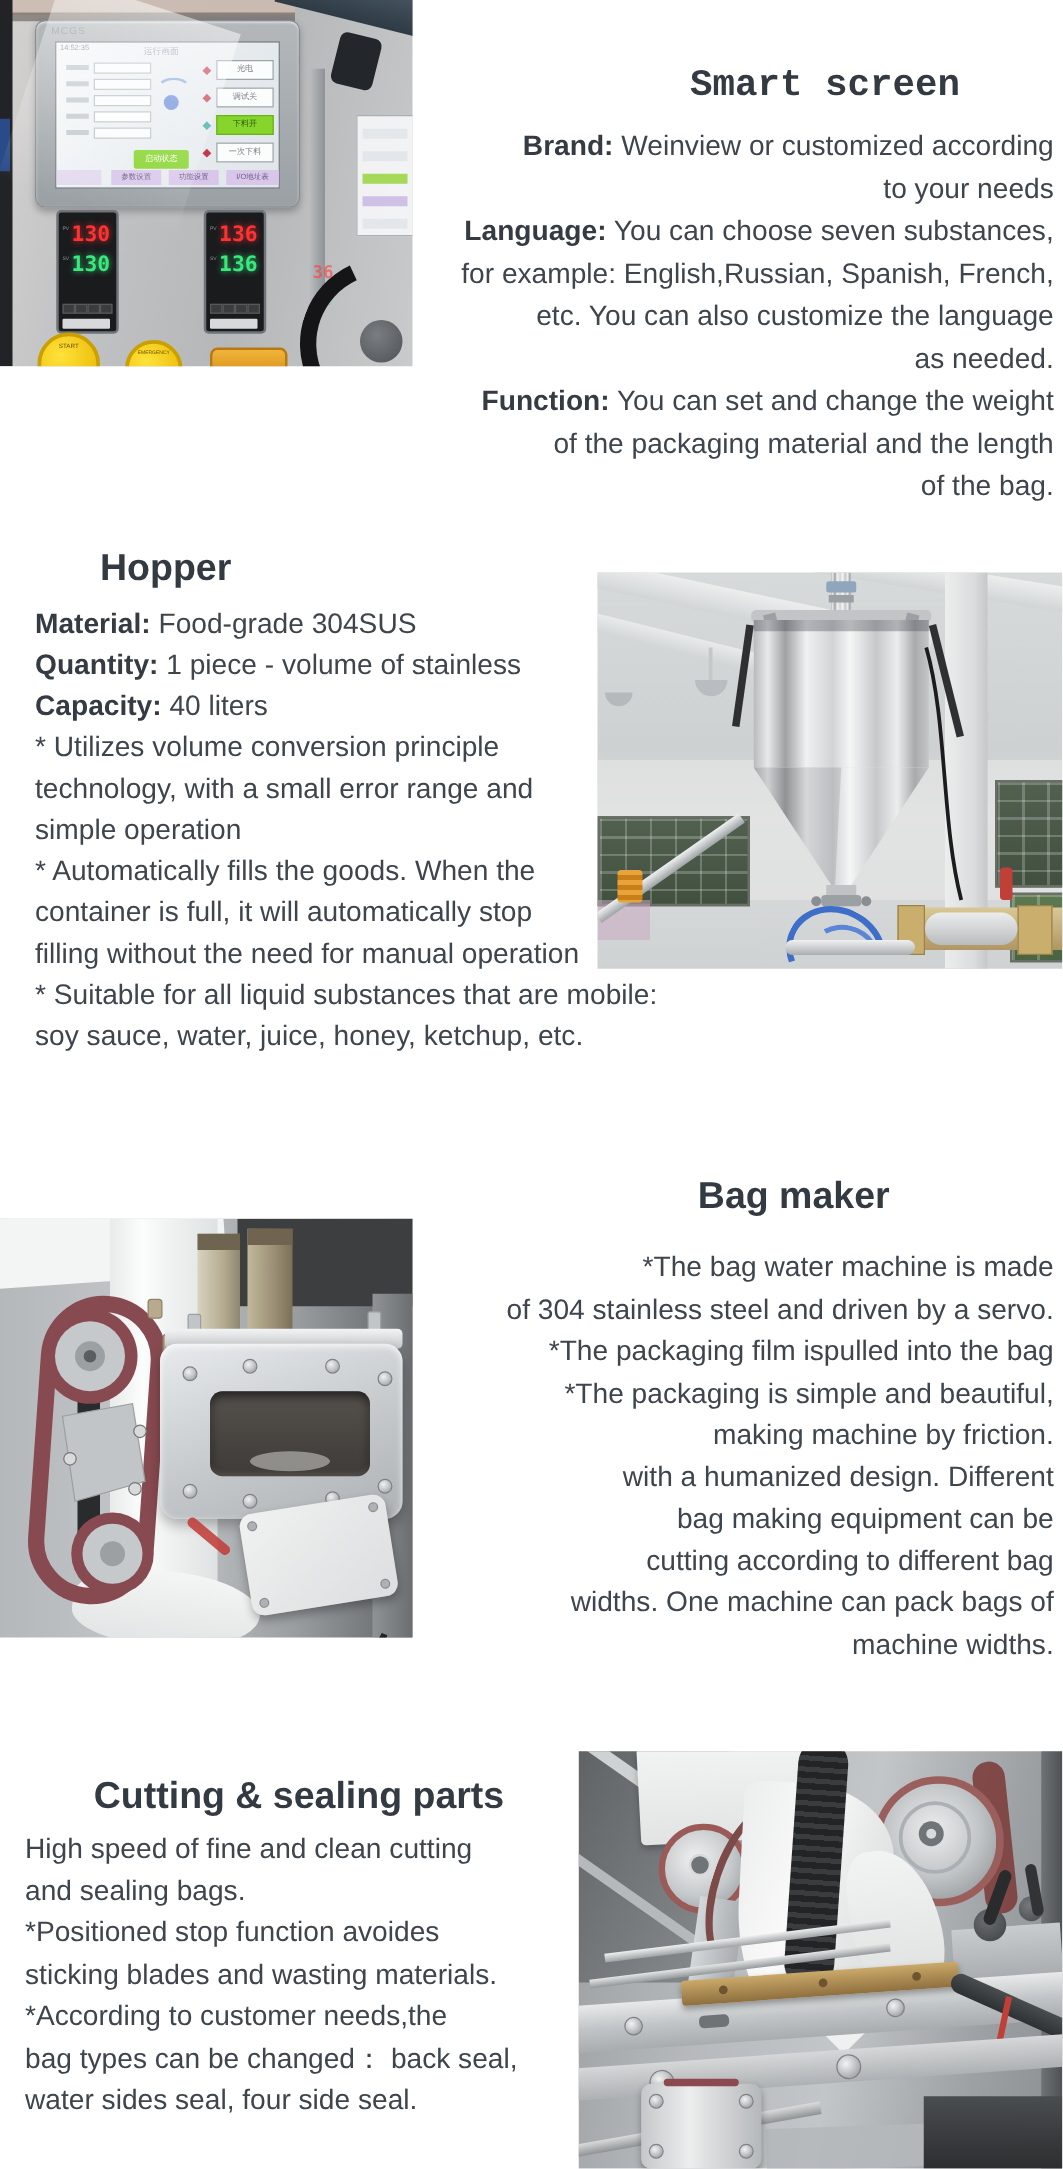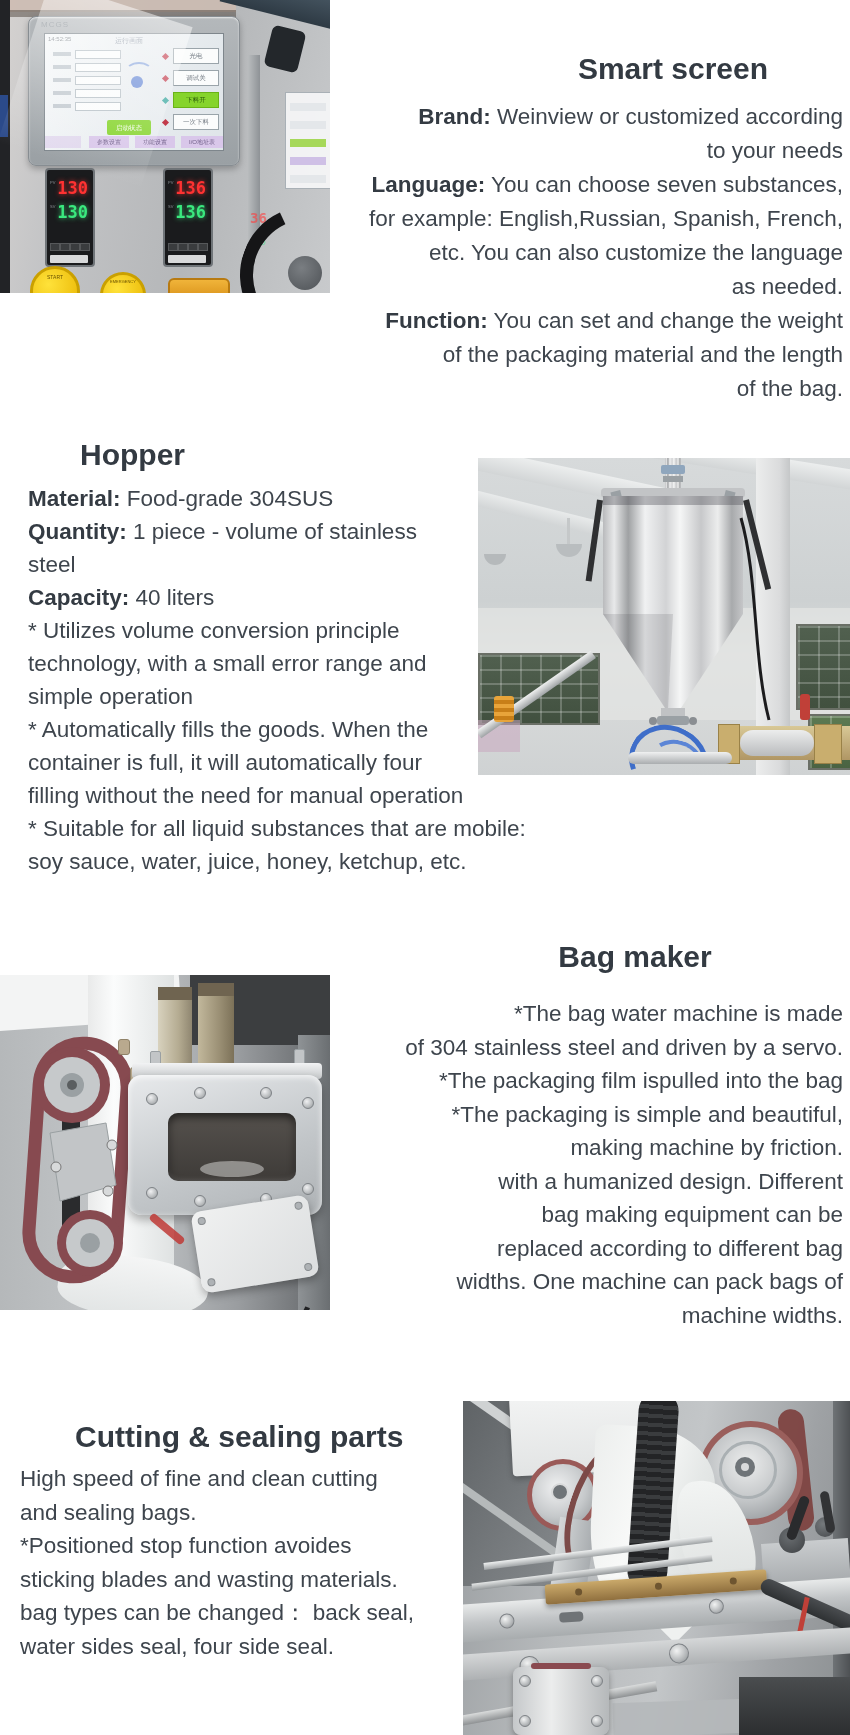--- a/index.html
+++ b/index.html
@@ -222,21 +222,21 @@
   #p4-cab1{left:330px;top:148px;width:92px;height:142px;border:8px solid transparent;
            border-right-color:#1e1f21;border-radius:50%;transform:rotate(10deg);}
   #p4-cab2{left:344px;top:188px;width:70px;height:120px;border:6px solid transparent;
            border-right-color:#2a2b2d;border-radius:50%;transform:rotate(2deg);}
 </style>
 </head>
 <body>
 
 <div id="page">
 
-  <div class="heading r" style="left:300px;top:52px;width:468px;">Smart screen</div>
+  <div class="heading r" style="left:300px;top:52px;width:468px;font-family:Liberation Mono, monospace;">Smart screen</div>
 
   <div class="para r" style="left:300px;top:100px;width:543px;line-height:34px;">
     <div class="ln"><b>Brand:</b><span> Weinview or customized according</span></div>
     <div class="ln"><span>to your needs</span></div>
     <div class="ln"><b>Language:</b><span> You can choose seven substances,</span></div>
     <div class="ln"><span>for example: English,Russian, Spanish, French,</span></div>
     <div class="ln"><span>etc. You can also customize the language</span></div>
     <div class="ln"><span>as needed.</span></div>
     <div class="ln"><b>Function:</b><span> You can set and change the weight</span></div>
     <div class="ln"><span>of the packaging material and the length</span></div>
@@ -324,27 +324,26 @@
     <div class="ybtn" id="yb1">START</div>
     <div class="ybtn" id="yb2">EMERGENCY</div>
     <div class="abs" id="yb3"></div>
   </div>
 
   <div class="heading" style="left:80px;top:438px;">Hopper</div>
 
   <div class="para" style="left:28px;top:482px;width:520px;line-height:33px;">
     <div class="ln"><b>Material:</b><span> Food-grade 304SUS</span></div>
     <div class="ln"><b>Quantity:</b><span> 1 piece - volume of stainless</span></div>
-    <div class="ln"><span>steel</span></div>
     <div class="ln"><b>Capacity:</b><span> 40 liters</span></div>
     <div class="ln"><span>* Utilizes volume conversion principle</span></div>
     <div class="ln"><span>technology, with a small error range and</span></div>
     <div class="ln"><span>simple operation</span></div>
     <div class="ln"><span>* Automatically fills the goods. When the</span></div>
-    <div class="ln"><span> container is full, it will automatically four</span></div>
+    <div class="ln"><span> container is full, it will automatically stop</span></div>
     <div class="ln"><span>filling without the need for manual operation</span></div>
     <div class="ln"><span>* Suitable for all liquid substances that are mobile:</span></div>
     <div class="ln"><span>soy sauce, water, juice, honey, ketchup, etc.</span></div>
   </div>
 
   <div class="photo" id="p2">
     <div class="beam" id="p2-beam1"></div>
     <div class="beam" id="p2-beam2"></div>
     <div class="beam" id="p2-beam3"></div>
     <div class="abs" id="p2-wall"></div>
@@ -407,21 +406,21 @@
   <div class="heading" style="left:420px;top:940px;width:430px;text-align:center;">Bag maker</div>
 
   <div class="para r" style="left:330px;top:997px;width:513px;line-height:33.5px;">
     <div class="ln"><span>*The bag water machine is made</span></div>
     <div class="ln"><span>of 304 stainless steel and driven by a servo.</span></div>
     <div class="ln"><span>*The packaging film ispulled into the bag</span></div>
     <div class="ln"><span>*The packaging is simple and beautiful,</span></div>
     <div class="ln"><span>making machine by friction.</span></div>
     <div class="ln"><span>with a humanized design. Different</span></div>
     <div class="ln"><span>bag making equipment can be</span></div>
-    <div class="ln"><span>replaced according to different bag</span></div>
+    <div class="ln"><span>cutting according to different bag</span></div>
     <div class="ln"><span>widths. One machine can pack bags of</span></div>
     <div class="ln"><span>machine widths.</span></div>
   </div>
 
   <div class="photo" id="p3">
     <div class="abs" id="p3-shelf"></div>
     <div class="abs" id="p3-darktop"></div>
     <div class="abs" id="p3-steelr"></div>
     <div class="abs" id="p3-fabric"></div>
     <div class="abs" id="p3-fabric2"></div>
@@ -476,20 +475,21 @@
     </div>
   </div>
 
   <div class="heading" style="left:75px;top:1420px;">Cutting &amp; sealing parts</div>
 
   <div class="para" style="left:20px;top:1462px;width:430px;line-height:33.5px;">
     <div class="ln"><span>High speed of fine and clean cutting</span></div>
     <div class="ln"><span>and sealing bags.</span></div>
     <div class="ln"><span>*Positioned stop function avoides</span></div>
     <div class="ln"><span>sticking blades and wasting materials.</span></div>
+    <div class="ln"><span>*According to customer needs,the</span></div>
     <div class="ln"><span>bag types can be changed：  back seal,</span></div>
     <div class="ln"><span>water sides seal, four side seal.</span></div>
   </div>
 
   <div class="photo" id="p4">
     <div class="abs" id="p4-backdark"></div>
     <div class="abs" id="p4-fd1"></div>
     <div class="abs" id="p4-fd2"></div>
     <div class="abs" id="p4-pole"></div>
     <div class="abs" id="p4-whitebox"></div>

